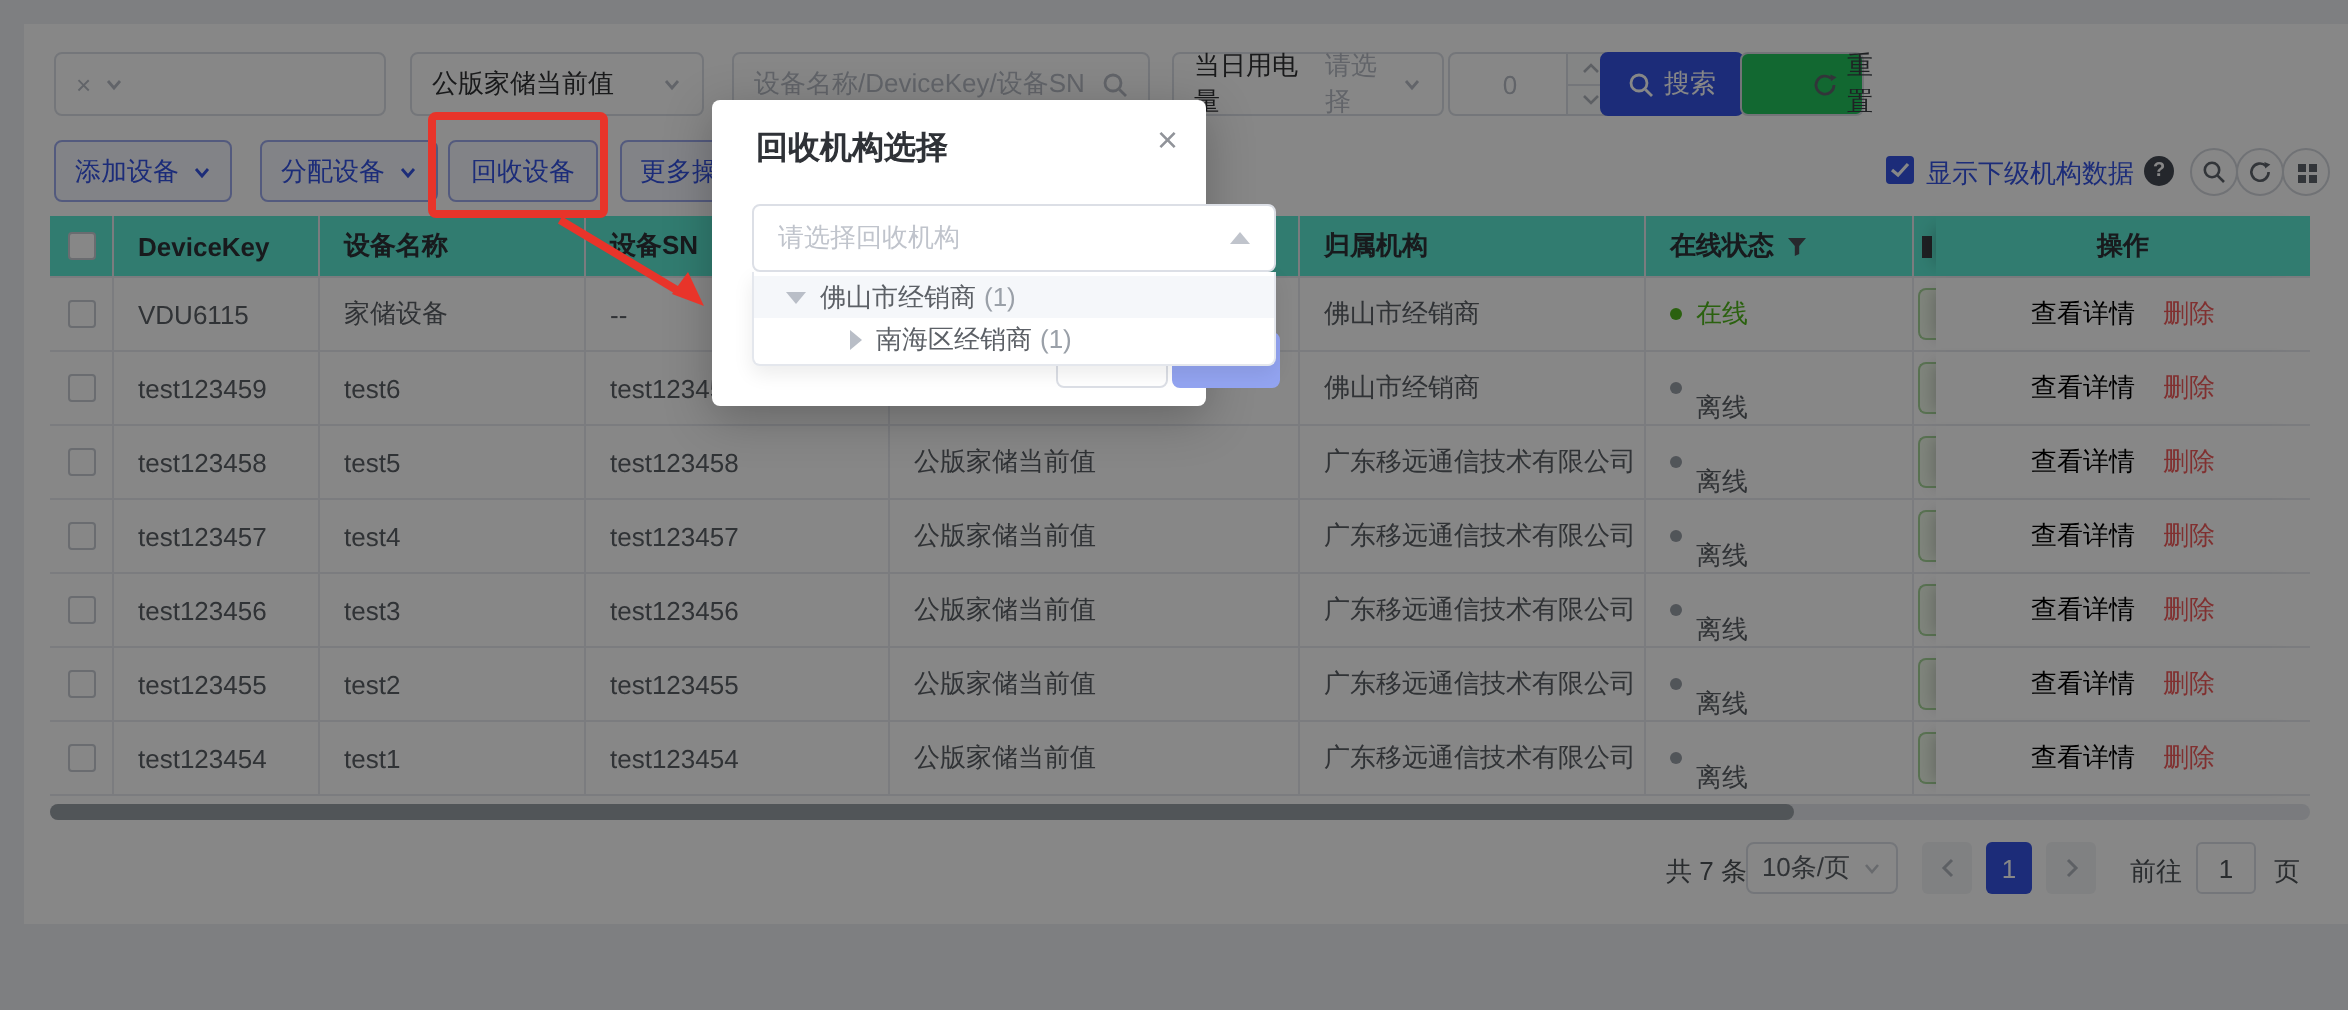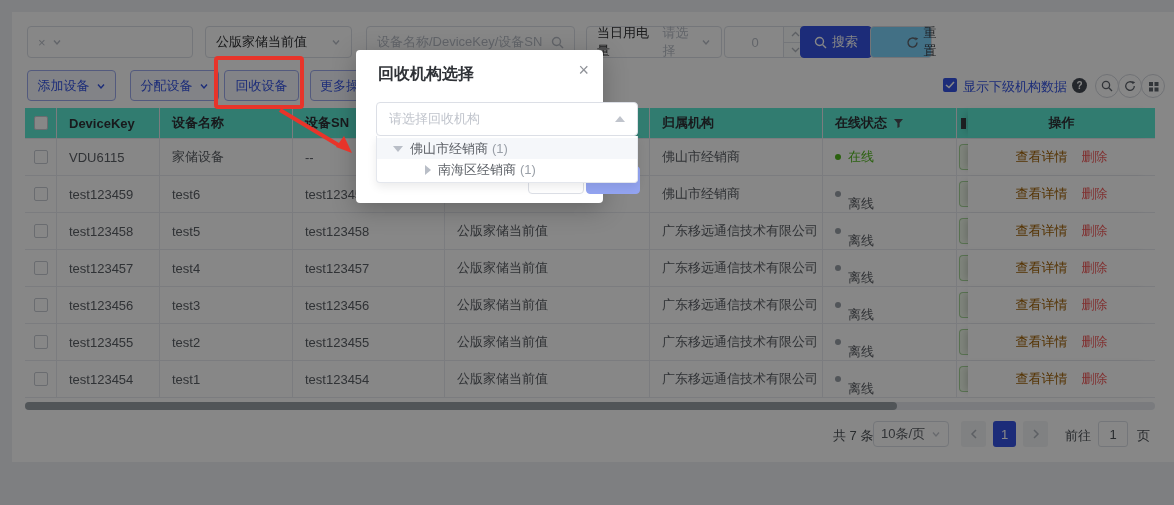--- a/index.html
+++ b/index.html
@@ -22,21 +22,21 @@
   .inp-search{ left:354px; width:209px; }
   .grp-energy{ left:574px; width:136px; }
   .inp-num   { left:712px; width:84px; padding:0; justify-content:center; color:#b9bec7; }
   .stepper { position:absolute; right:0; top:0; width:24px; height:30px;
     border-left:1px solid #dcdfe6; display:flex; flex-direction:column; }
   .stepper div { flex:1; display:flex; align-items:center; justify-content:center; background:#fafbfc; }
   .stepper div + div { border-top:1px solid #dcdfe6; }
   .btn { position:absolute; top:0; height:32px; border-radius:4px; font-size:13px;
     display:flex; align-items:center; justify-content:center; gap:5px; cursor:pointer; }
   .btn-search { left:788px; width:72px; background:#3554e4; color:#fff; border:1px solid #3554e4; }
-  .btn-reset  { left:858px; width:62px; background:#7dd3fc; color:#3b3f45; border:1px solid #d9dce3;padding-left:40px; }
+  .btn-reset  { left:858px; width:62px; background:#22c55e; color:#3b3f45; border:1px solid #d9dce3;padding-left:40px; }
 
   
   .toolbar-row { position:absolute; top:58px; left:0; height:31px; width:100%; }
   .tbtn { position:absolute; top:0; height:31px; border:1px solid #9dabee; border-radius:4px;
     background:#f6f8ff; color:#3554e4; font-size:13px; display:flex; align-items:center;
     justify-content:center; gap:6px; cursor:pointer; }
   .tbtn-add    { left:15px;  width:89px; }
   .tbtn-assign { left:118px; width:89px; }
   .tbtn-recycle{ left:212px; width:75px; }
   .tbtn-more   { left:298px; width:88px; }
@@ -63,21 +63,21 @@
   .c7{ width:11px; padding:0; border-right:none; overflow:hidden; }
   .c8{ width:187px; justify-content:center; border-right:none;
     box-shadow:-7px 0 8px -6px rgba(0,0,0,0.22); background:inherit; }
   .rowchk { width:14px; height:14px; border:1px solid #c8ccd4; border-radius:2px; background:#fff; }
   .dot { width:6px; height:6px; border-radius:50%; margin-right:7px; }
   .dot.on { background:#52b81e; } .dot.off{ background:#9aa0a8; }
   .st-on { color:#52b81e; } .st-off { color:#5c6066;margin-top:20px; }
   .tagfrag { width:10px; height:26px; margin-left:2px; background:#f0f9ea;
     border:1px solid #a8d79b; border-right:none; border-radius:4px 0 0 4px; }
   .hdrfrag { width:5px; height:11px; background:#3a3d42; margin-left:4px; }
-  .link-view { color:#a16207; cursor:pointer; margin-right:14px; }
+  .link-view { color:#000000; cursor:pointer; margin-right:14px; }
   .link-del  { color:#f25c5c; cursor:pointer; }
 
   
   .hscroll { position:absolute; left:13px; top:390px; width:1130px; height:8px;
     background:#e6e9ee; border-radius:4px; }
   .hthumb { position:absolute; left:0; top:0; width:872px; height:8px;
     background:#9aa0a6; border-radius:4px; }
 
   
   .pager { position:absolute; top:408px; left:0; width:100%; height:28px;

